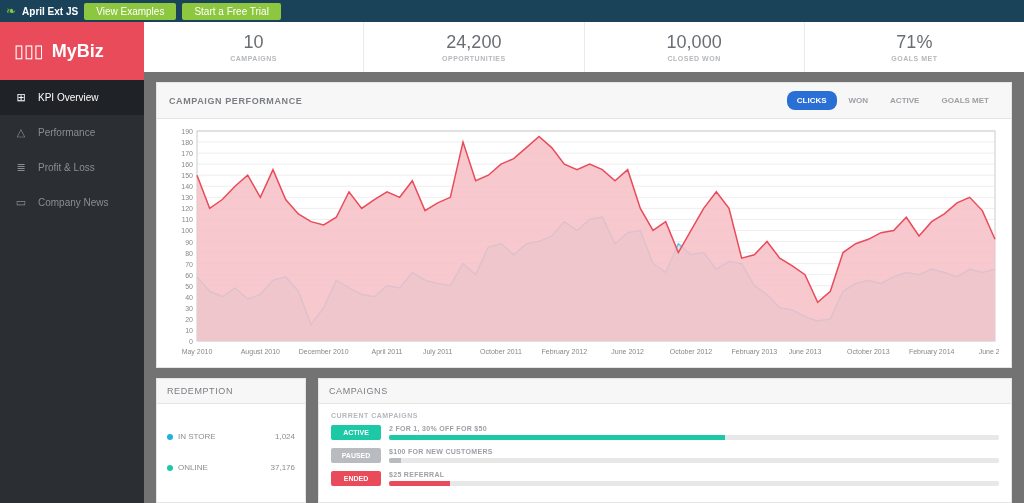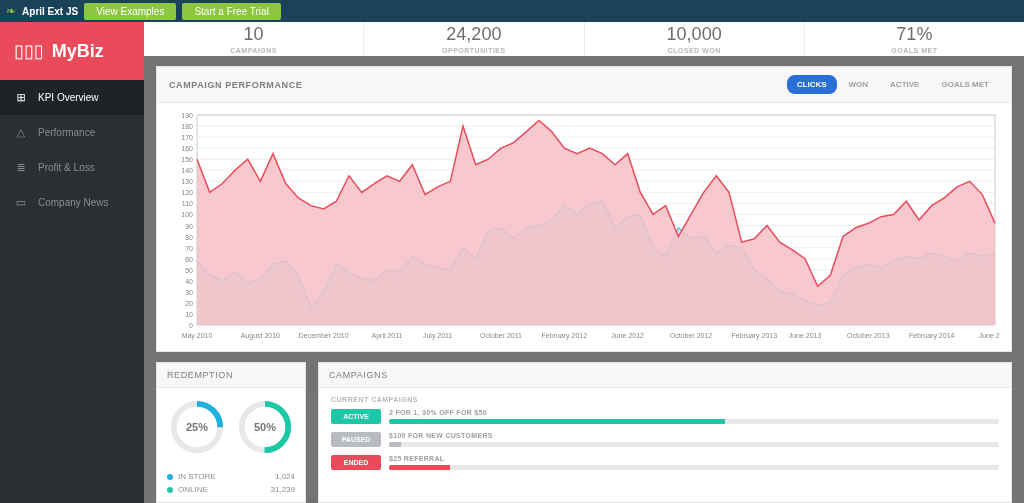--- a/index.html
+++ b/index.html
@@ -32,21 +32,21 @@
 .chart-svg{width:100%;height:230px}
 .row2{display:flex;margin:10px 12px 0 12px;gap:12px}
 .card{background:#fff;border:1px solid #e5e5e5}
 .card-hdr{background:#f7f7f7;border-bottom:1px solid #e5e5e5;padding:7px 10px;color:#7a7d82;font-size:9px;font-weight:normal;letter-spacing:.6px}
 .redemption{width:150px}
 .donuts{display:flex;justify-content:space-around;padding:10px 6px 6px 6px}
 .donut-wrap{position:relative;width:58px;height:58px}
 .donut-wrap svg{width:58px;height:58px}
 .donut-txt{position:absolute;inset:0;display:flex;align-items:center;justify-content:center;font-size:11px;color:#777;font-weight:bold}
 .legend{padding:6px 10px 8px 10px}
-.lg-row{display:flex;align-items:center;justify-content:space-between;font-size:8px;color:#8a8d92;margin-top:4px}
+.lg-row{display:flex;align-items:center;justify-content:space-between;font-size:8px;color:#8a8d92;margin-top:22px}
 .lg-left{display:flex;align-items:center;gap:5px}
 .dot{width:6px;height:6px;border-radius:50%}
 .stats{flex:1}
 .stats-body{padding:8px 12px}
 .stats-sub{font-size:7px;color:#b4b8bd;font-weight:bold;letter-spacing:.5px;margin-bottom:6px}
 .camp{display:flex;align-items:center;gap:8px;margin-bottom:8px}
 .badge{width:50px;text-align:center;color:#fff;font-size:7px;font-weight:bold;padding:4px 0;border-radius:2px}
 .camp-right{flex:1}
 .camp-lbl{font-size:7px;color:#9da0a5;font-weight:bold;letter-spacing:.3px;margin-bottom:3px}
 .bar{height:5px;background:#e8e8e8;border-radius:2px;overflow:hidden}
@@ -179,44 +179,34 @@
             <text x="699.3333333333334" y="227" font-size="7" fill="#888" text-anchor="middle">October 2013</text>
             <text x="762.6666666666666" y="227" font-size="7" fill="#888" text-anchor="middle">February 2014</text>
             <text x="826" y="227" font-size="7" fill="#888" text-anchor="middle">June 2014</text>
           </svg>
       </div>
     </div>
 
     <div class="row2">
       <div class="card redemption">
         <div class="card-hdr">REDEMPTION</div>
-        <div class="donuts" id="donuts">
-            <div class="donut-wrap"><svg viewBox="0 0 60 60">
-                <circle cx="30" cy="30" r="24" fill="none" stroke="#e8e8e8" stroke-width="6"></circle>
-                <circle cx="30" cy="30" r="24" fill="none" stroke="#22b1dd" stroke-width="6" stroke-dasharray="150.79644737231007" stroke-dashoffset="113.09733552923255" transform="rotate(-90 30 30)"></circle>
-              </svg><div class="donut-txt">25%</div></div>
-            <div class="donut-wrap"><svg viewBox="0 0 60 60">
-                <circle cx="30" cy="30" r="24" fill="none" stroke="#e8e8e8" stroke-width="6"></circle>
-                <circle cx="30" cy="30" r="24" fill="none" stroke="#1cc8a5" stroke-width="6" stroke-dasharray="150.79644737231007" stroke-dashoffset="75.39822368615503" transform="rotate(-90 30 30)"></circle>
-              </svg><div class="donut-txt">50%</div></div>
-          </div>
         <div class="legend" id="legend">
             <div class="lg-row">
               <span class="lg-left">
                 <span class="dot" style="background:#22b1dd"></span>
                 <span>IN STORE</span>
               </span>
               <span>1,024</span>
             </div>
             <div class="lg-row">
               <span class="lg-left">
                 <span class="dot" style="background:#1cc8a5"></span>
                 <span>ONLINE</span>
               </span>
-              <span>31,239</span>
+              <span>37,176</span>
             </div>
           </div>
       </div>
       <div class="card stats">
         <div class="card-hdr">CAMPAIGNS</div>
         <div class="stats-body">
           <div class="stats-sub">CURRENT CAMPAIGNS</div>
           <div id="camps">
               <div class="camp">
                 <span class="badge" style="background:#1cc8a5">ACTIVE</span>

